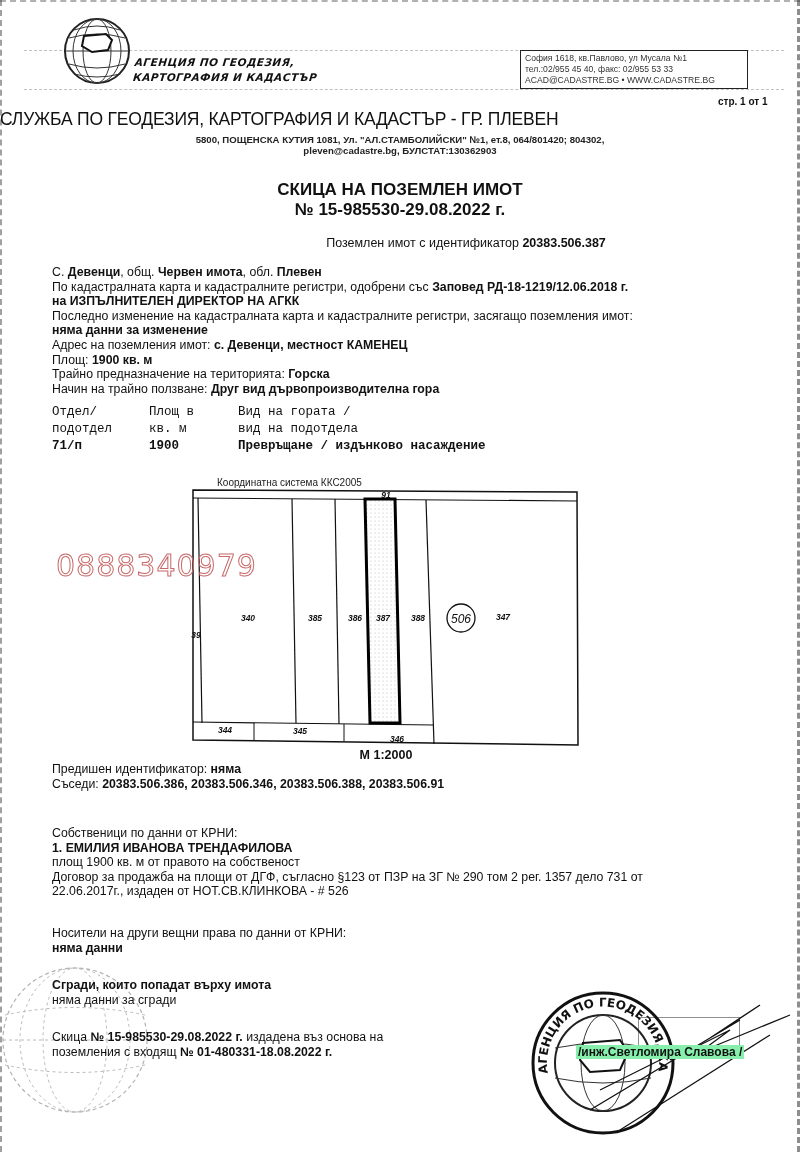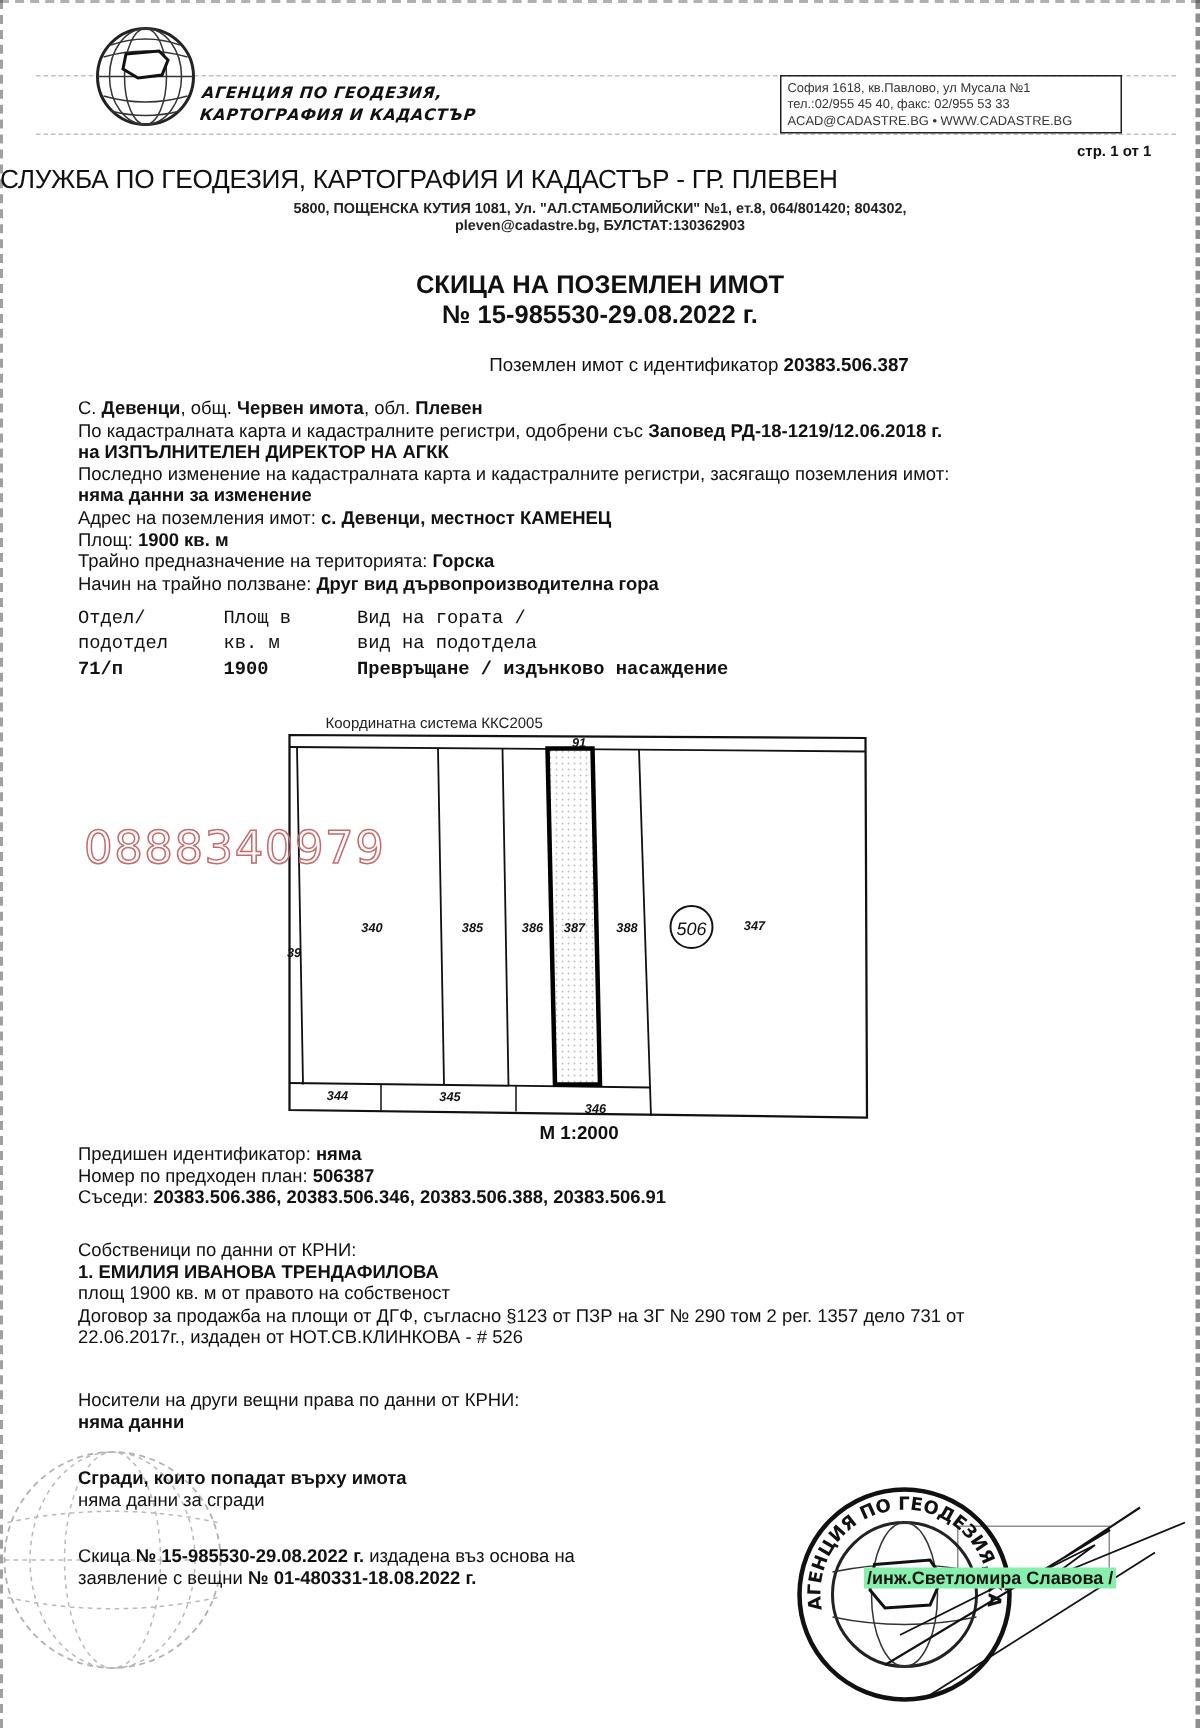--- a/index.html
+++ b/index.html
@@ -188,24 +188,20 @@
 </svg>
 <div class="abs watermark">0888340979</div>
 <div class="abs scale">М 1:2000</div>
 
 <div class="abs after-map">
   <div>
     <span>Предишен идентификатор:</span>
     <span class="b">няма</span>
   </div>
   <div>
-    <span>Номер по предходен план:</span>
-    <span class="b">506387</span>
-  </div>
-  <div>
     <span>Съседи:</span>
     <span class="b">20383.506.386, 20383.506.346, 20383.506.388, 20383.506.91</span>
   </div>
 </div>
 
 <div class="abs owners">
   <div>Собственици по данни от КРНИ:</div>
   <div class="b">1. ЕМИЛИЯ ИВАНОВА ТРЕНДАФИЛОВА</div>
   <div>площ 1900 кв. м от правото на собственост</div>
   <div>Договор за продажба на площи от ДГФ, съгласно §123 от ПЗР на ЗГ № 290 том 2 рег. 1357 дело 731 от</div>
@@ -229,21 +225,21 @@
   <div>няма данни за сгради</div>
 </div>
 
 <div class="abs issued">
   <div>
     <span>Скица</span>
     <span class="b">№ 15-985530-29.08.2022 г.</span>
     <span>издадена въз основа на</span>
   </div>
   <div>
-    <span>заявление с вещни</span>
+    <span>поземления с входящ</span>
     <span class="b">№ 01-480331-18.08.2022 г.</span>
   </div>
 </div>
 
 <div class="abs sign-box"></div>
 <svg class="abs stamp" viewBox="0 0 150 150">
   <circle cx="75" cy="75" r="70" fill="none" stroke="#111" stroke-width="3"></circle>
   <circle cx="75" cy="75" r="48" fill="none" stroke="#222" stroke-width="2"></circle>
   <ellipse cx="75" cy="75" rx="22" ry="48" fill="none" stroke="#333"></ellipse>
   <path d="M27 60 Q75 50 123 60 M27 90 Q75 100 123 90" fill="none" stroke="#333"></path>

